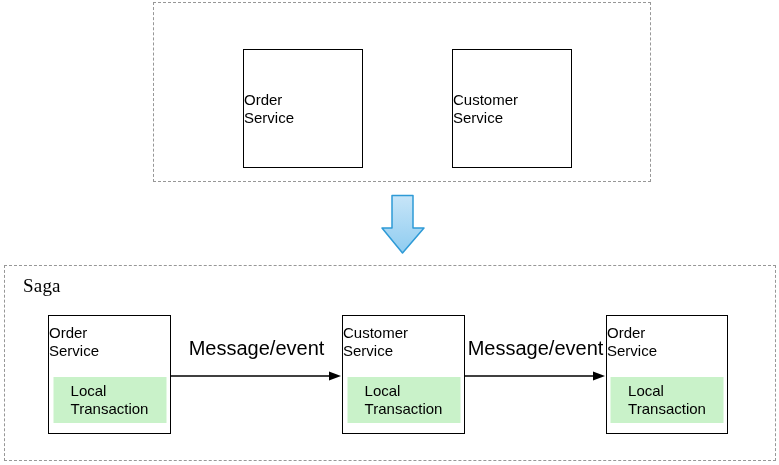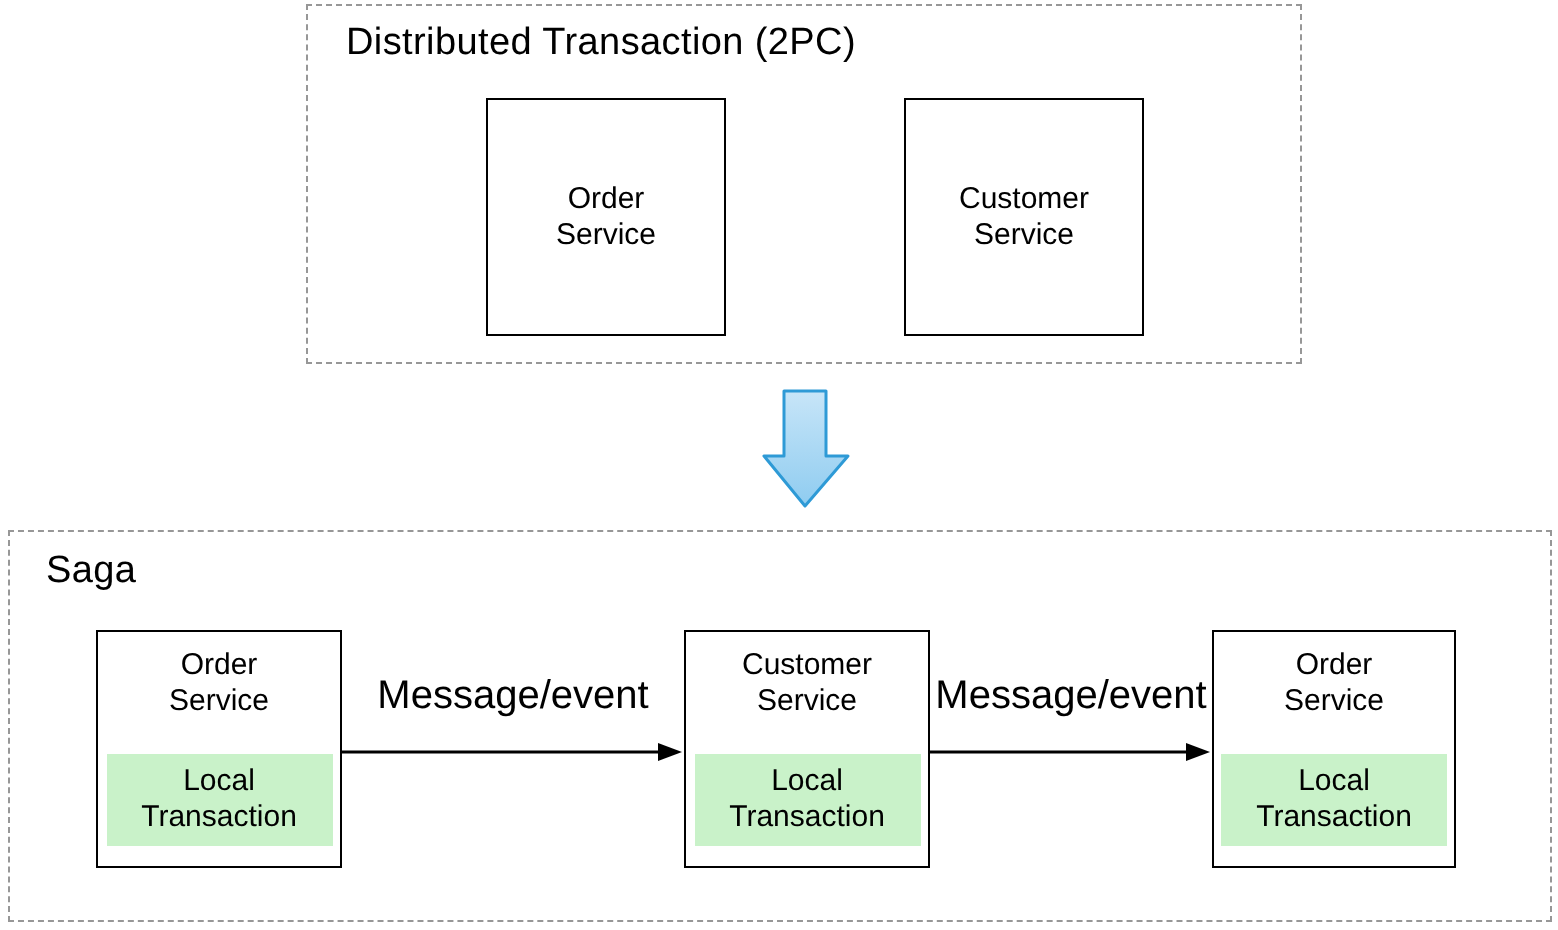--- a/index.html
+++ b/index.html
@@ -20,29 +20,28 @@
   }
   .group-title {
     position: absolute;
     font-size: 19px;
     letter-spacing: 0.2px;
     white-space: nowrap;
   }
   #top-group   { left: 153px; top: 2px;   width: 498px; height: 180px; }
   #saga-group  { left: 4px;   top: 265px; width: 772px; height: 196px; }
   #top-group .group-title  { left: 19px; top: 8px; }
-  #saga-group .group-title { left: 18px; top: 9px; }
+  #saga-group .group-title { left: 18px; top: 9px; font-family: Liberation Serif, serif; }
 
   .service-box {
     position: absolute;
     border: 1px solid #000000;
     background: #ffffff;
     font-size: 15px;
     line-height: 18px;
-    text-align: center;
   }
   .center-label {
     position: absolute;
     left: 0; right: 0;
     top: 50%;
     transform: translateY(-50%);
     white-space: pre-line;
   }
   .top-label {
     position: absolute;
@@ -91,21 +90,20 @@
 
   
   #down-arrow { position: absolute; left: 381px; top: 194px; width: 45px; height: 62px; }
 </style>
 </head>
 <body>
 
 <div class="canvas">
 
   <div class="group" id="top-group">
-    <div class="group-title">Distributed Transaction (2PC)</div>
 
     <div class="service-box" id="box-2pc-order">
       <div class="center-label">Order
 Service</div>
     </div>
 
     <div class="service-box" id="box-2pc-customer">
       <div class="center-label">Customer
 Service</div>
     </div>

